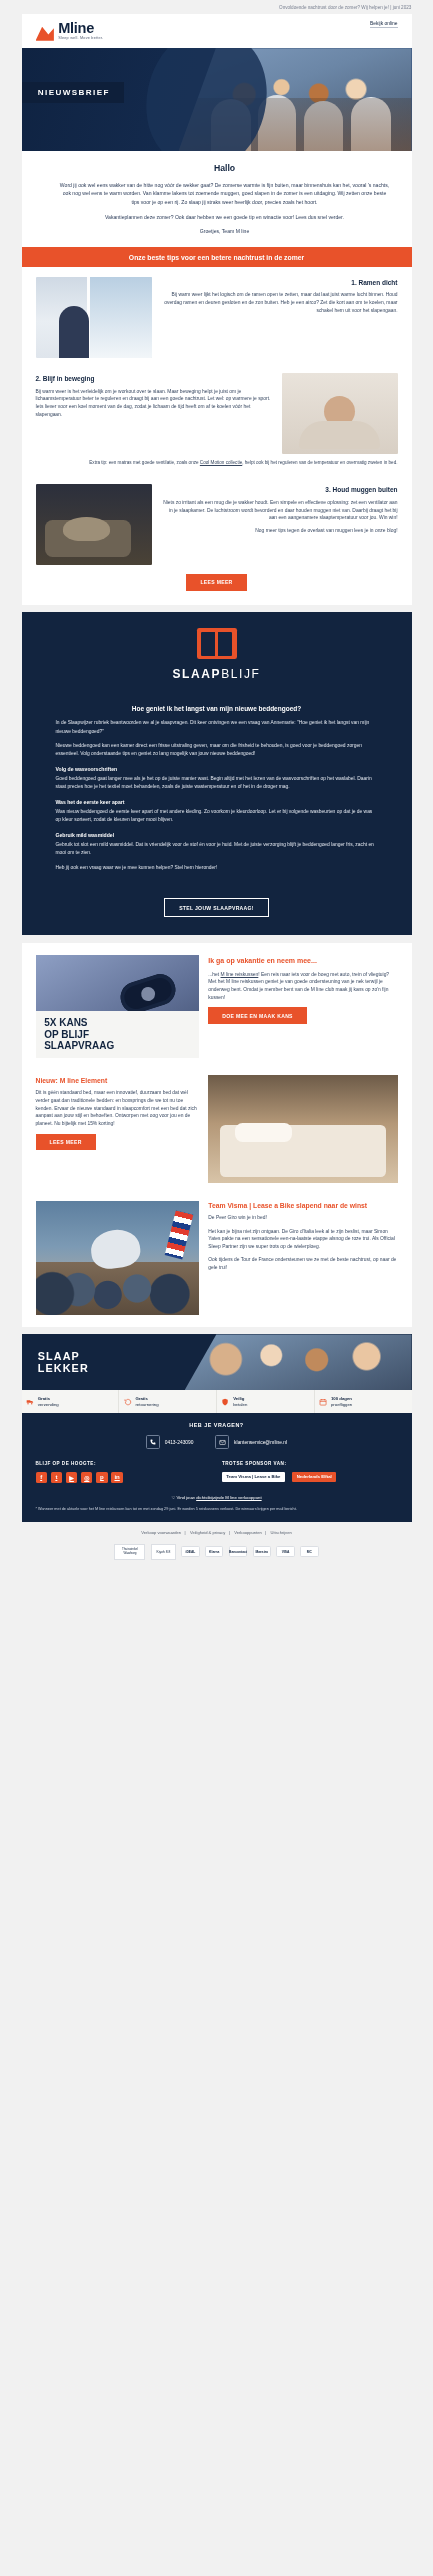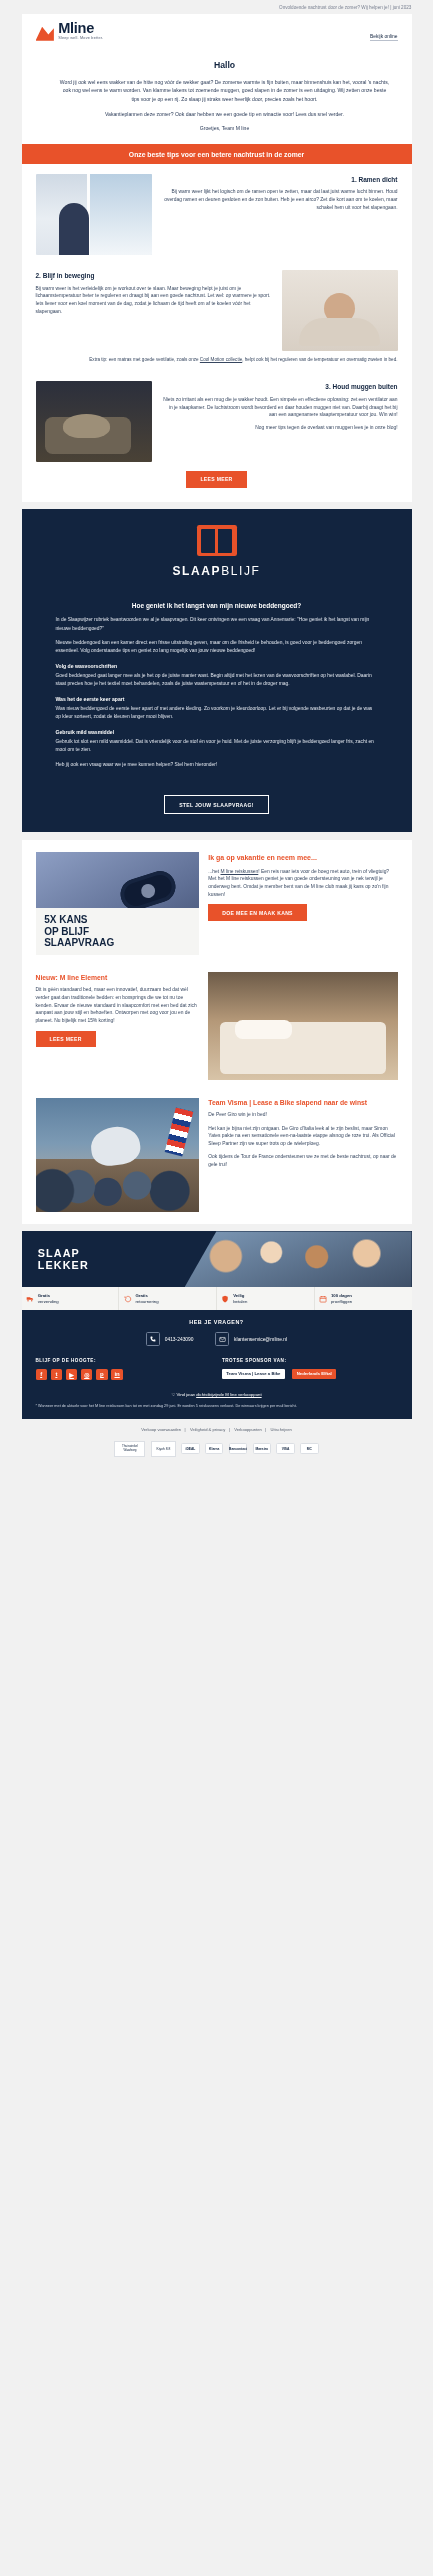--- a/index.html
+++ b/index.html
@@ -21,21 +21,21 @@
     font-size: 4.6px;
     color: #7a8191;
   }
   .card {
     width: 390px;
     margin: 0 auto;
     background: #ffffff;
   }
   .topbar {
     display: flex;
-    align-items: flex-end;
+    align-items: flex-start;
     justify-content: space-between;
     padding: 7.6px 14px 7.6px 14px;
     background: #ffffff;
   }
   .logo-wrap { display: flex; align-items: flex-end; gap: 4.3px; }
   .logo-mark {
     width: 18.4px; height: 14px;
     background: #e8522a;
     clip-path: polygon(0 100%, 36% 0, 70% 56%, 100% 10%, 100% 100%);
   }
@@ -356,20 +356,30 @@
       <div class="logo-wrap">
         <div class="logo-mark"></div>
         <div class="logo-text-wrap">
           <div class="logo-text">Mline</div>
           <div class="logo-tag">Sleep well. Move better.</div>
         </div>
       </div>
       <a class="topbar-link" href="#">Bekijk online</a>
     </div>
 
+    <div class="hero">
+      <div class="hero-photo">
+        <div class="b1"></div>
+          <div class="b2"></div>
+          <div class="b3"></div>
+          <div class="b4"></div>
+      </div>
+      <div class="hero-swoosh"></div>
+      <div class="hero-label">NIEUWSBRIEF</div>
+    </div>
 
     <div class="intro">
       <h2>Hallo</h2>
       <p>Word jij ook wel eens wakker van de hitte nog vóór de wekker gaat? De zomerse warmte is fijn buiten, maar binnenshuis kan het, vooral 's nachts, ook nog wel eens te warm worden. Van klamme lakens tot zoemende muggen, goed slapen in de zomer is een uitdaging. Wij zetten onze beste tips voor je op een rij. Zo slaap jij straks weer heerlijk door, precies zoals het hoort.</p>
       <p>Vakantieplannen deze zomer? Ook daar hebben we een goede tip en winactie voor! Lees dus snel verder.</p>
       <div class="sig">Groetjes, Team M line</div>
     </div>
 
     <div class="hr-thin"></div>
 

